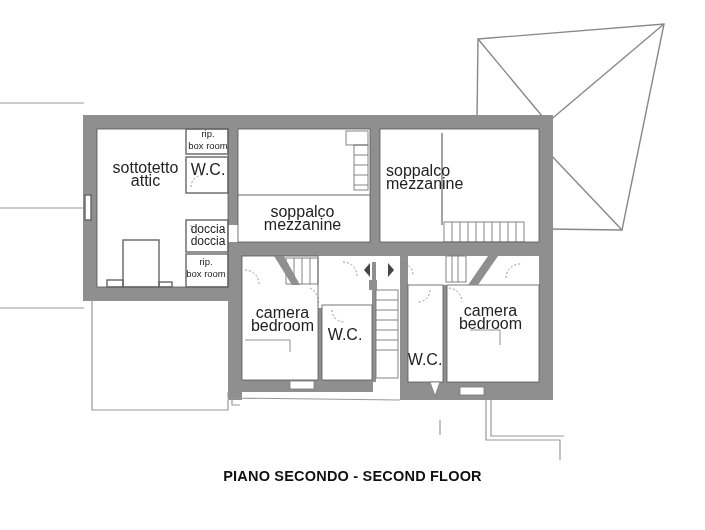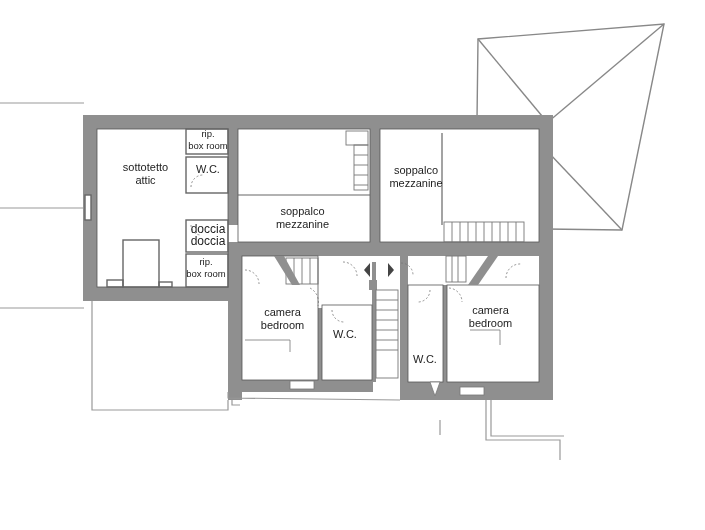--- a/index.html
+++ b/index.html
@@ -1,18 +1,18 @@
 <!DOCTYPE html>
 <html><head>
 <meta charset="utf-8">
 <style>
   html,body{margin:0;padding:0;background:#fff;}
   #stage{position:relative;width:705px;height:530px;background:#fff;overflow:hidden;font-family:"Liberation Sans",sans-serif;}
   svg{position:absolute;left:0;top:0;}
-  .lbl{position:absolute;font-size:11px;color:#222;text-align:center;line-height:13px;white-space:nowrap;}
+  .lbl{position:absolute;font-size:16px;color:#222;text-align:center;line-height:13px;white-space:nowrap;}
   .title{position:absolute;left:0;width:705px;top:468px;text-align:center;font-size:14.5px;font-weight:bold;color:#111;letter-spacing:0.2px;}
 </style>
 </head>
 <body>
 
 <div id="stage">
   <svg width="705" height="530" viewBox="0 0 705 530">
 
     <g stroke="#999" stroke-width="1.2" fill="none">
       <polyline points="0,103 84,103"></polyline>
@@ -193,13 +193,14 @@
     <div>W.C.</div>
   </div>
   <div class="lbl" style="left:405px;top:353px;width:40px;">
     <div>W.C.</div>
   </div>
   <div class="lbl" style="left:458px;top:304px;width:65px;">
     <div>camera</div>
     <div>bedroom</div>
   </div>
 
+  <div class="title">PIANO SECONDO - SECOND FLOOR</div>
 </div>
 
 </body></html>

